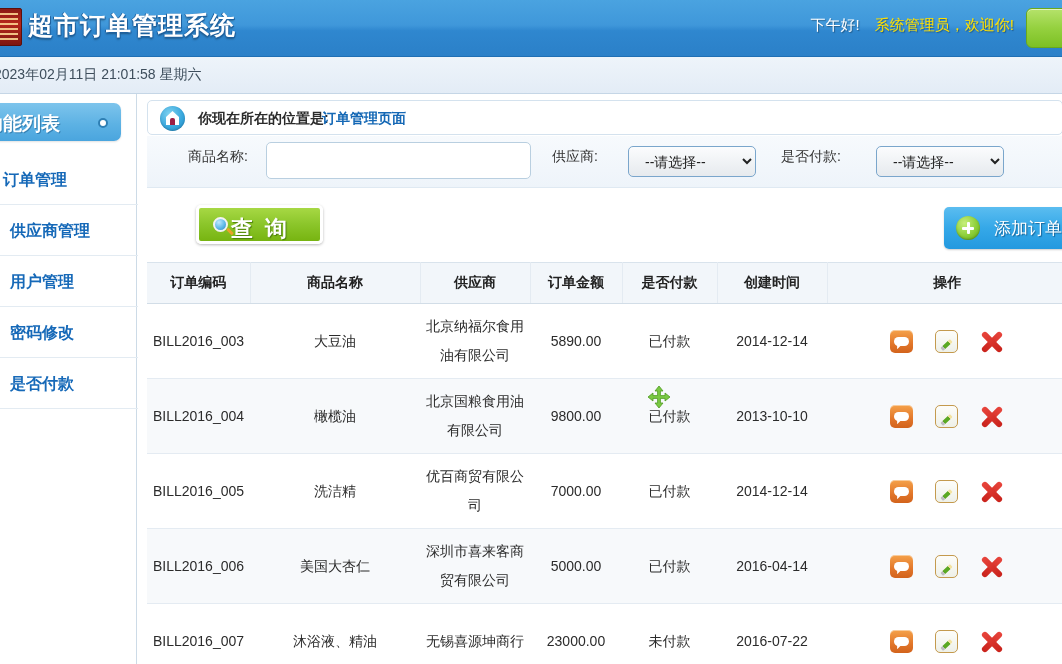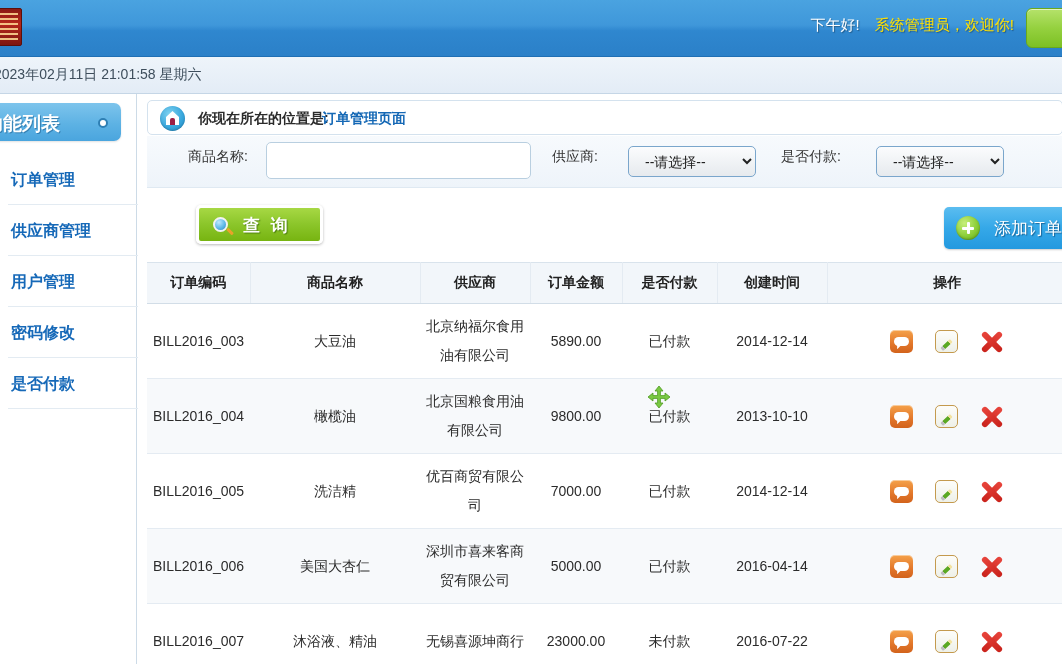--- a/index.html
+++ b/index.html
@@ -88,25 +88,25 @@
     position: absolute; left: 8px; top: 8px;
     font-size: 19px; font-weight: bold; color: #ffffff;
     text-shadow: 1px 1px 0 rgba(40,110,160,.7);
     white-space: nowrap;
   }
   .side-head-dot {
     position: absolute; right: 13px; top: 15px;
     width: 10px; height: 10px; border-radius: 50%;
     background: #ffffff; border: 2px solid #2e7fb4;
   }
-  .side-menu { position: absolute; left: 8px; top: 60px; width: 165px; }
+  .side-menu { position: absolute; left: 0; top: 60px; width: 165px; }
   .side-item {
     position: relative;
     height: 51px; line-height: 51px;
-    padding-left: 3px;
+    padding-left: 10px;
     font-size: 16px; font-weight: bold;
     color: #1669b8;
     border-bottom: 1px solid #e3ebf2;
     white-space: nowrap;
     cursor: pointer;
   }
   .side-item:nth-child(1) { padding-left: 3px; }
 
   
   .main {
@@ -210,22 +210,22 @@
   }
   .btn-query-ico::after {
     content: "";
     position: absolute; left: 11px; top: 11px;
     width: 8px; height: 3px;
     background: #e8a22a;
     transform: rotate(45deg);
     border-radius: 1px;
   }
   .btn-query-text {
-    position: absolute; left: 44px; top: 6px;
-    font-size: 17px; font-weight: bold; color: #ffffff;
+    position: absolute; left: 32px; top: 6px;
+    font-size: 22px; font-weight: bold; color: #ffffff;
     letter-spacing: 3px;
     text-shadow: 1px 1px 1px rgba(70,120,10,.9);
   }
 
   .btn-add {
     position: absolute; left: 806px; top: 113px;
     width: 140px; height: 42px;
     background: linear-gradient(to bottom, #5bbdf0 0%, #35a8e8 50%, #2399df 100%);
     border-radius: 5px;
     box-shadow: 0 1px 2px rgba(0,0,0,.2);
@@ -331,20 +331,21 @@
     position: absolute; left: 648px; top: 386px;
     width: 22px; height: 22px; z-index: 99;
     pointer-events: none;
   }
 </style>
 </head>
 <body>
 
 <div class="topbar">
   <div class="logo-mark"></div>
+  <div class="app-title">超市订单管理系统</div>
   <div class="greet-wrap">
     <span class="greet-hello">下午好!</span>
     <span class="greet-user">系统管理员，欢迎你!</span>
   </div>
   <div class="logout-btn"></div>
 </div>
 
 <div class="datebar">
   <div class="date">2023年02月11日 21:01:58 星期六</div>
 </div>

